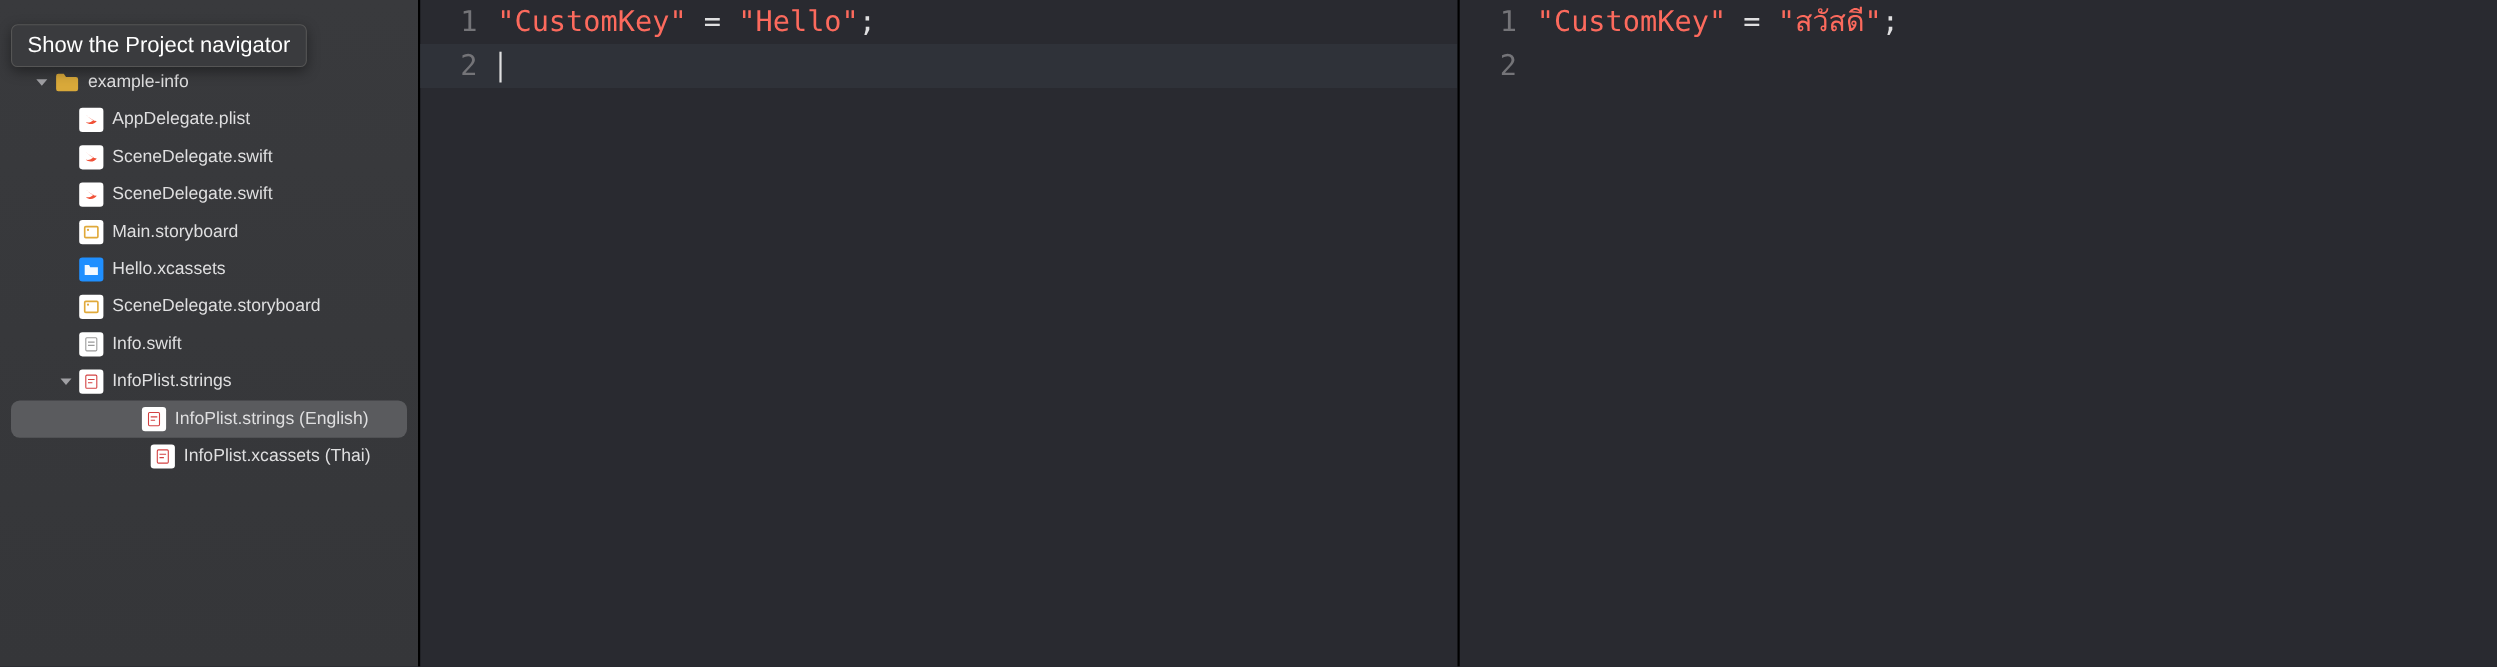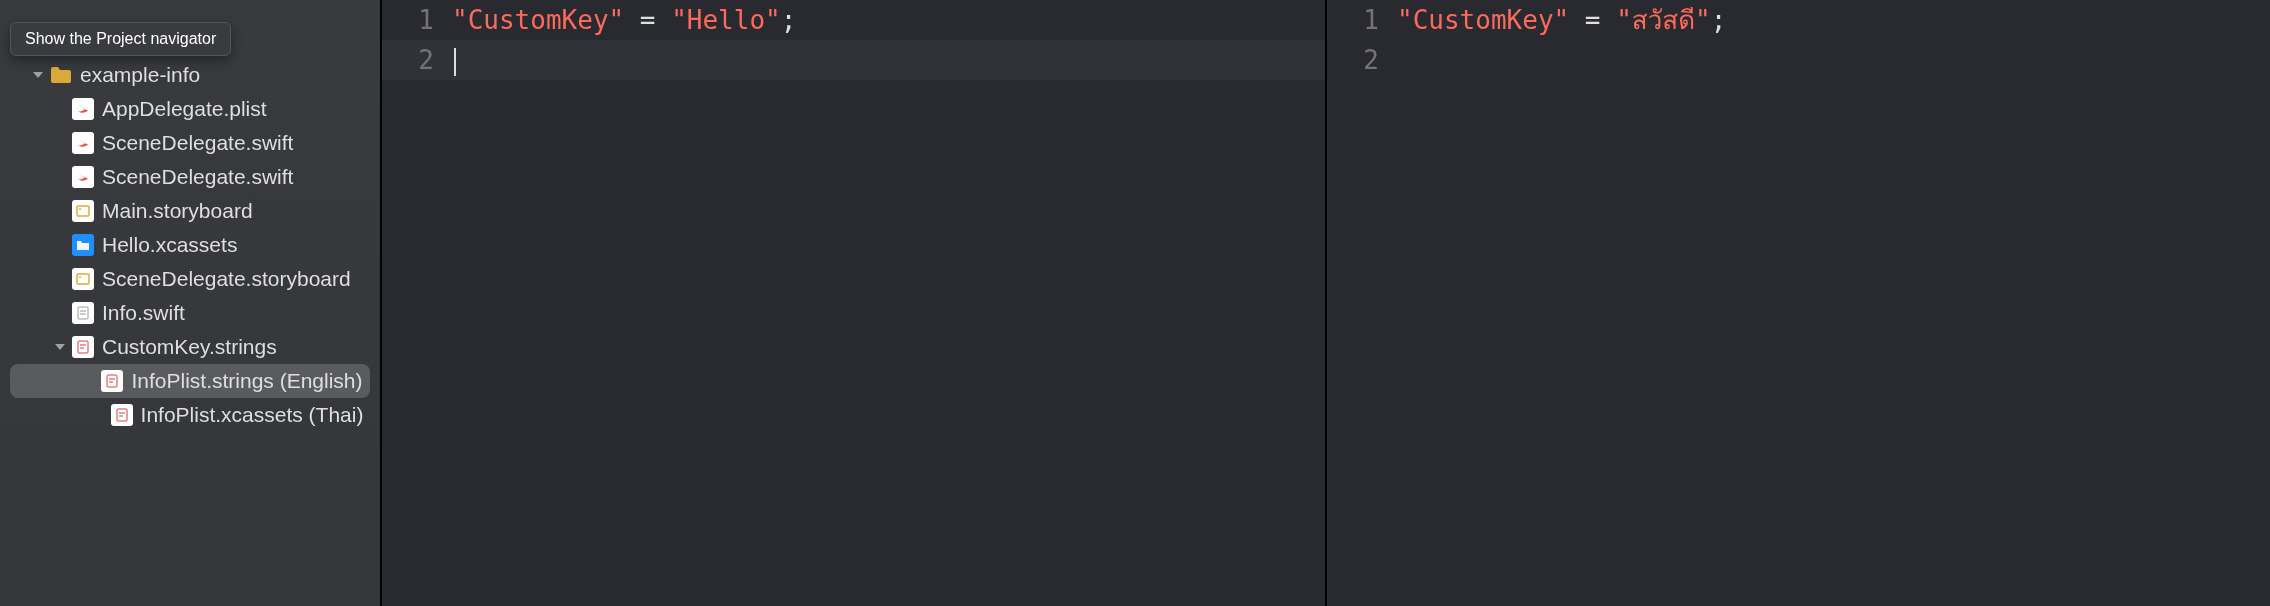--- a/index.html
+++ b/index.html
@@ -18,35 +18,35 @@
       background: linear-gradient(to bottom, #393a3d 0%, #353639 100%);
       position: relative;
       flex-shrink: 0;
     }
     .tooltip {
       position: absolute;
       top: 22px;
       left: 10px;
       background: #3a3b3e;
       color: #fff;
-      font-size: 16px;
+      font-size: 20px;
       padding: 7px 14px;
       border-radius: 6px;
       border: 1px solid #555;
       box-shadow: 0 4px 12px rgba(0,0,0,0.4);
       z-index: 10;
     }
     .tree {
       padding-top: 58px;
     }
     .tree-row {
       display: flex;
       align-items: center;
       height: 34px;
-      font-size: 21px;
+      font-size: 16px;
       color: #dfdfe0;
       white-space: nowrap;
       cursor: default;
     }
     .tree-row.selected {
       background: #5a5b5e;
       border-radius: 8px;
       margin: 0 10px;
     }
     .disclosure {
@@ -223,21 +223,21 @@
             <path d="M1 3 L6 9 L11 3 Z" fill="#a0a0a4"></path>
           </svg>
       </span>
       <span class="icon strings-icon">
         <svg width="16" height="16" viewBox="0 0 16 16">
             <rect x="3" y="2" width="10" height="12" rx="1" fill="#fff" stroke="#d34141"></rect>
             <line x1="5" y1="6" x2="11" y2="6" stroke="#d34141"></line>
             <line x1="5" y1="9" x2="9" y2="9" stroke="#d34141"></line>
           </svg>
       </span>
-      <span class="label">CustomKey.strings</span>
+      <span class="label">InfoPlist.strings</span>
     </div>
 
     <div class="tree-row indent-3 selected">
       <span class="icon strings-icon">
         <svg width="16" height="16" viewBox="0 0 16 16">
             <rect x="3" y="2" width="10" height="12" rx="1" fill="#fff" stroke="#d34141"></rect>
             <line x1="5" y1="6" x2="11" y2="6" stroke="#d34141"></line>
             <line x1="5" y1="9" x2="9" y2="9" stroke="#d34141"></line>
           </svg>
       </span>

